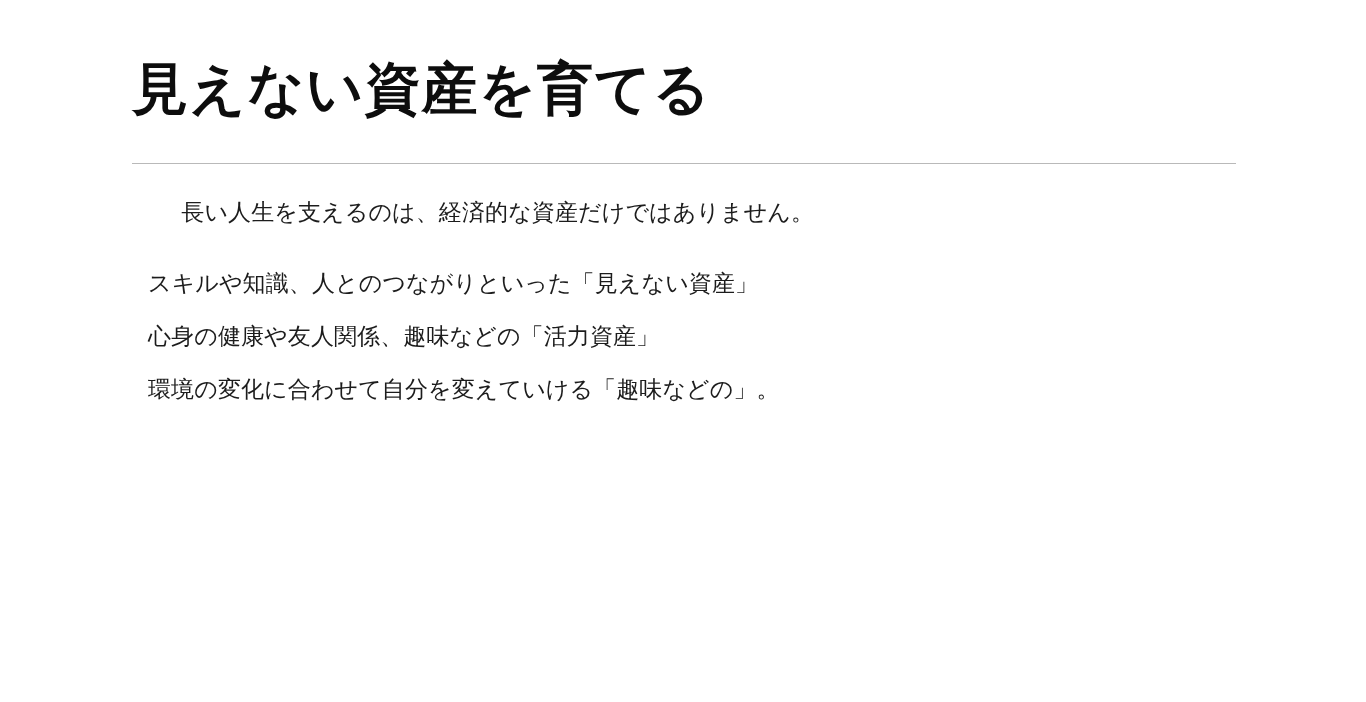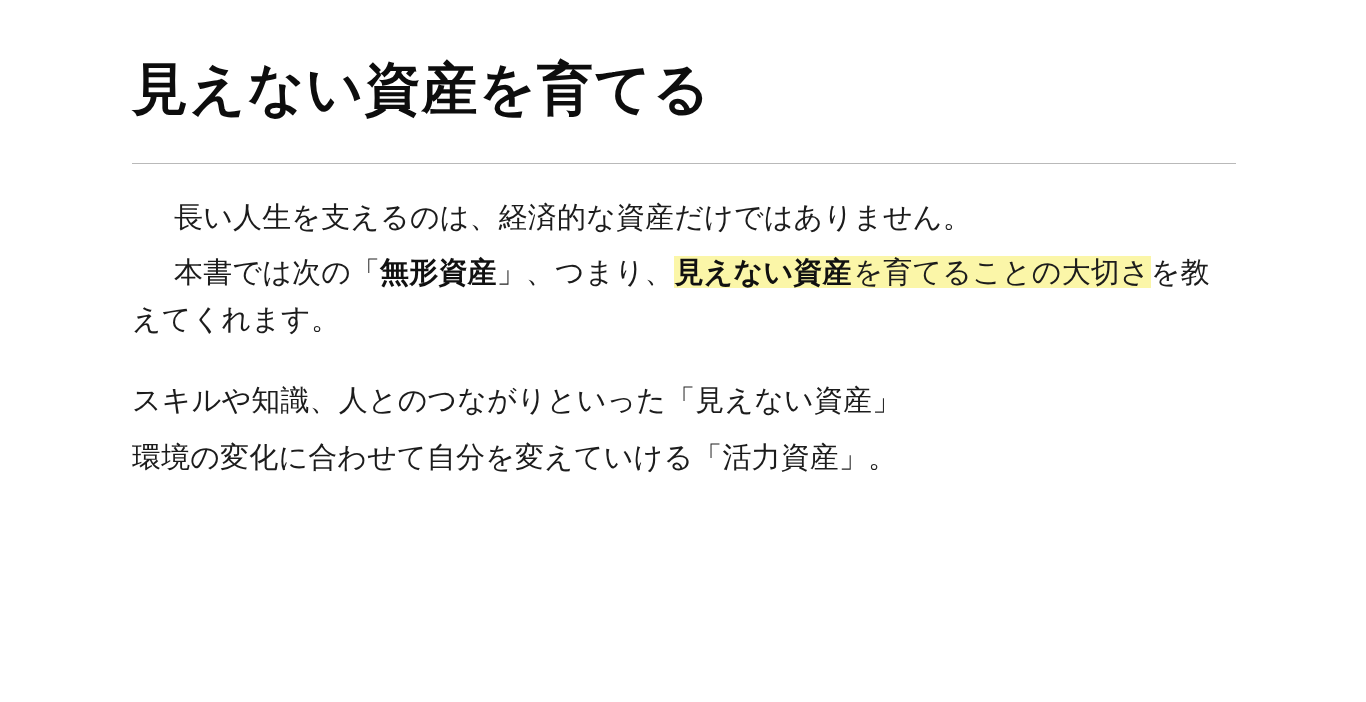--- a/index.html
+++ b/index.html
@@ -35,22 +35,22 @@
     border: 0;
     border-top: 1px solid #b9b9b9;
     margin: 37px 0 0 0;
     width: 1104px;
   }
   .body-area {
     margin-top: 30px;
     width: 1104px;
   }
   p {
-    margin: 0;
-    font-size: 29px;
+    margin: 16px;
+    font-size: 23px;
     line-height: 1.62;
     letter-spacing: 0.005em;
     color: #1c1c1c;
   }
   .indent {
     text-indent: 1.45em;
   }
   .lead-block p + p {
     margin-top: 8px;
   }
@@ -89,23 +89,23 @@
 <div class="page">
 
   <h1 class="doc-title">見えない資産を育てる</h1>
 
   <hr class="title-rule">
 
   <div class="body-area">
 
     <div class="lead-block">
       <p class="indent">長い人生を支えるのは、経済的な資産だけではありません。</p>
-      <p class="indent"><span>本書では次の「</span><strong class="bold">無形資産</strong><span>」、つまり、</span><span class="hl">見えない資産</span><span class="hl-plain">を育てることの大切さ</span><span>を教えてくれます。</span></p>
     </div>
 
     <div class="list-block">
       <p>スキルや知識、人とのつながりといった「見えない資産」</p>
-      <p>環境の変化に合わせて自分を変えていける「活力資産」。</p>
+      <p>心身の健康や友人関係、趣味などの「活力資産」</p>
+      <p>環境の変化に合わせて自分を変えていける「趣味などの」。</p>
     </div>
 
 
   </div>
 </div>
 
 </body></html>

